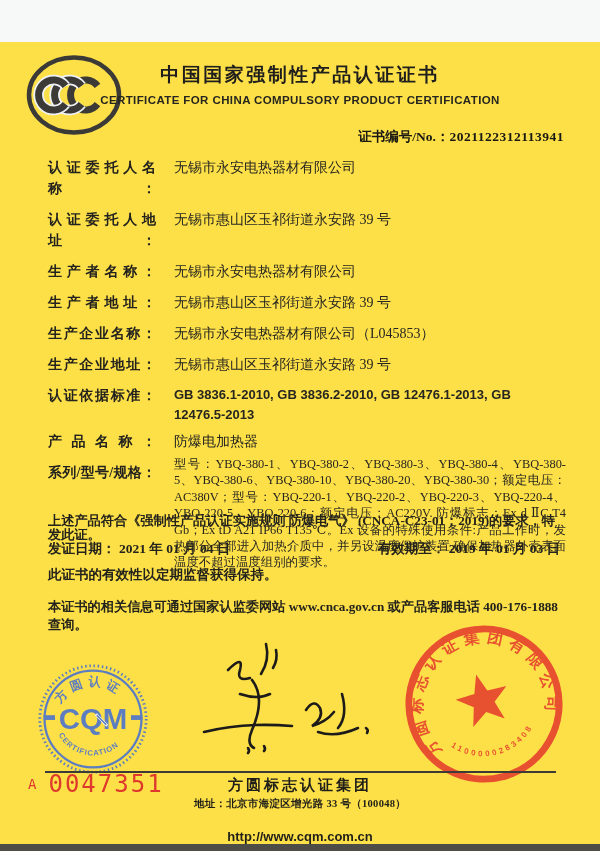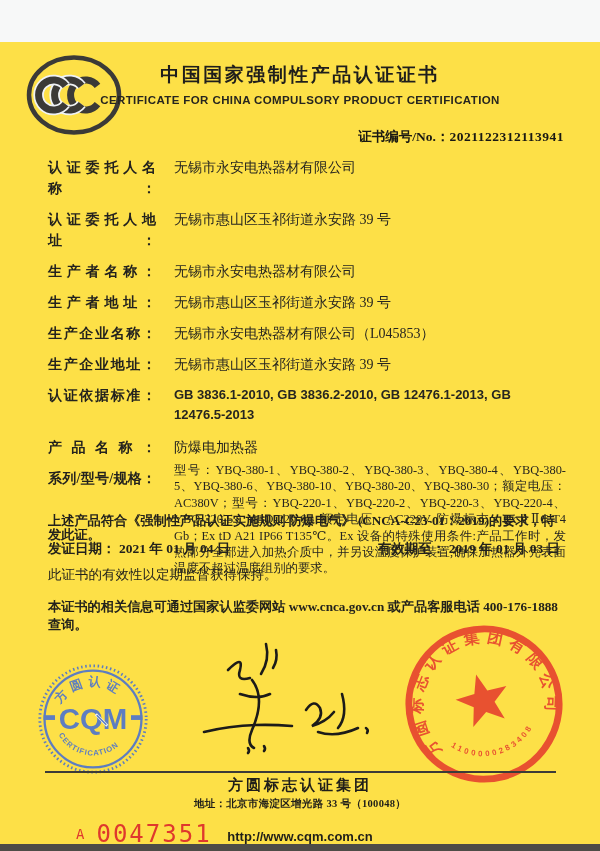--- a/index.html
+++ b/index.html
@@ -12,43 +12,43 @@
 
   .title-cn{position:absolute;top:62px;left:0;right:0;text-align:center;font-size:19px;font-weight:700;letter-spacing:2.5px;color:#1f1e1c;}
   .title-en{position:absolute;top:94px;left:0;right:0;text-align:center;font-size:11.5px;font-weight:600;letter-spacing:.4px;font-family:"Liberation Sans","DejaVu Sans",sans-serif;color:#26251f;}
   .certno{position:absolute;top:128px;right:36px;font-size:13.5px;font-weight:700;color:#191813;}
   .certno .num{font-weight:600;letter-spacing:.5px;}
 
   .fields{position:absolute;top:157px;left:48px;right:34px;}
   .frow{display:flex;align-items:flex-start;margin-bottom:10px;gap:8px;}
   .f-label{flex:0 0 108px;font-size:14px;font-weight:700;line-height:21px;text-align:justify;text-align-last:justify;color:#23221e;}
   .f-value{flex:1;margin-left:10px;font-size:14px;line-height:21px;font-weight:500;color:#262520;}
-  .frow.standards{margin-bottom:12px;}
+  .frow.standards{margin-bottom:6px;}
   .frow.standards .f-value{font-family:"Liberation Sans","DejaVu Sans",sans-serif;font-size:13px;line-height:20px;font-weight:600;max-width:370px;}
   .frow.product{margin-bottom:4px;}
   .frow.spec .f-label{padding-top:6px;}
   .frow.spec .f-value{font-size:12.4px;line-height:16.4px;font-weight:500;text-align:justify;}
 
   .statement{position:absolute;top:514px;left:48px;right:34px;font-size:13.2px;font-weight:700;line-height:14px;color:#23221c;}
   .daterow{position:absolute;top:540px;left:48px;right:40px;display:flex;justify-content:space-between;font-size:13.5px;font-weight:700;color:#23221c;}
-  .validity{position:absolute;top:566px;left:48px;font-size:13.5px;font-weight:400;color:#23221c;}
+  .validity{position:absolute;top:566px;left:48px;font-size:13.5px;font-weight:700;color:#23221c;}
   .query{position:absolute;top:598px;left:48px;right:30px;font-size:13.2px;font-weight:700;color:#23221c;}
 
   .seal-area{position:absolute;top:618px;left:0;right:0;height:165px;}
   .cqm-seal{position:absolute;left:36px;top:44px;width:114px;height:114px;}
   .signature{position:absolute;left:190px;top:18px;width:210px;height:130px;}
   .red-seal{position:absolute;right:32px;top:2px;width:168px;height:168px;opacity:.85;}
 
   .divider{position:absolute;top:771px;left:45px;right:44px;border-top:2px solid #3c3b38;}
   .footer{position:absolute;top:776px;left:0;right:0;text-align:center;color:#1f1e19;}
   .footer .org{font-size:15px;font-weight:700;letter-spacing:3px;}
   .footer .addr{font-size:10.5px;font-weight:700;margin-top:2px;letter-spacing:.3px;}
   .footer .url{font-size:13px;font-weight:700;font-family:"Liberation Sans","DejaVu Sans",sans-serif;margin-top:18px;}
 
-  .serial{position:absolute;left:28px;top:820px;color:#df382d;font-family:"DejaVu Sans Mono","Liberation Mono",monospace;margin-left:48px;}
+  .serial{position:absolute;left:28px;top:770px;color:#df382d;font-family:"DejaVu Sans Mono","Liberation Mono",monospace;}
   .serial .pfx{font-size:14px;margin-right:12px;vertical-align:3px;}
   .serial .num{font-size:24px;letter-spacing:2px;}
 </style>
 </head>
 <body>
 
 <div class="sheet">
   <div class="topstrip"></div>
 
   <svg class="ccc-logo" viewBox="0 0 100 86">

